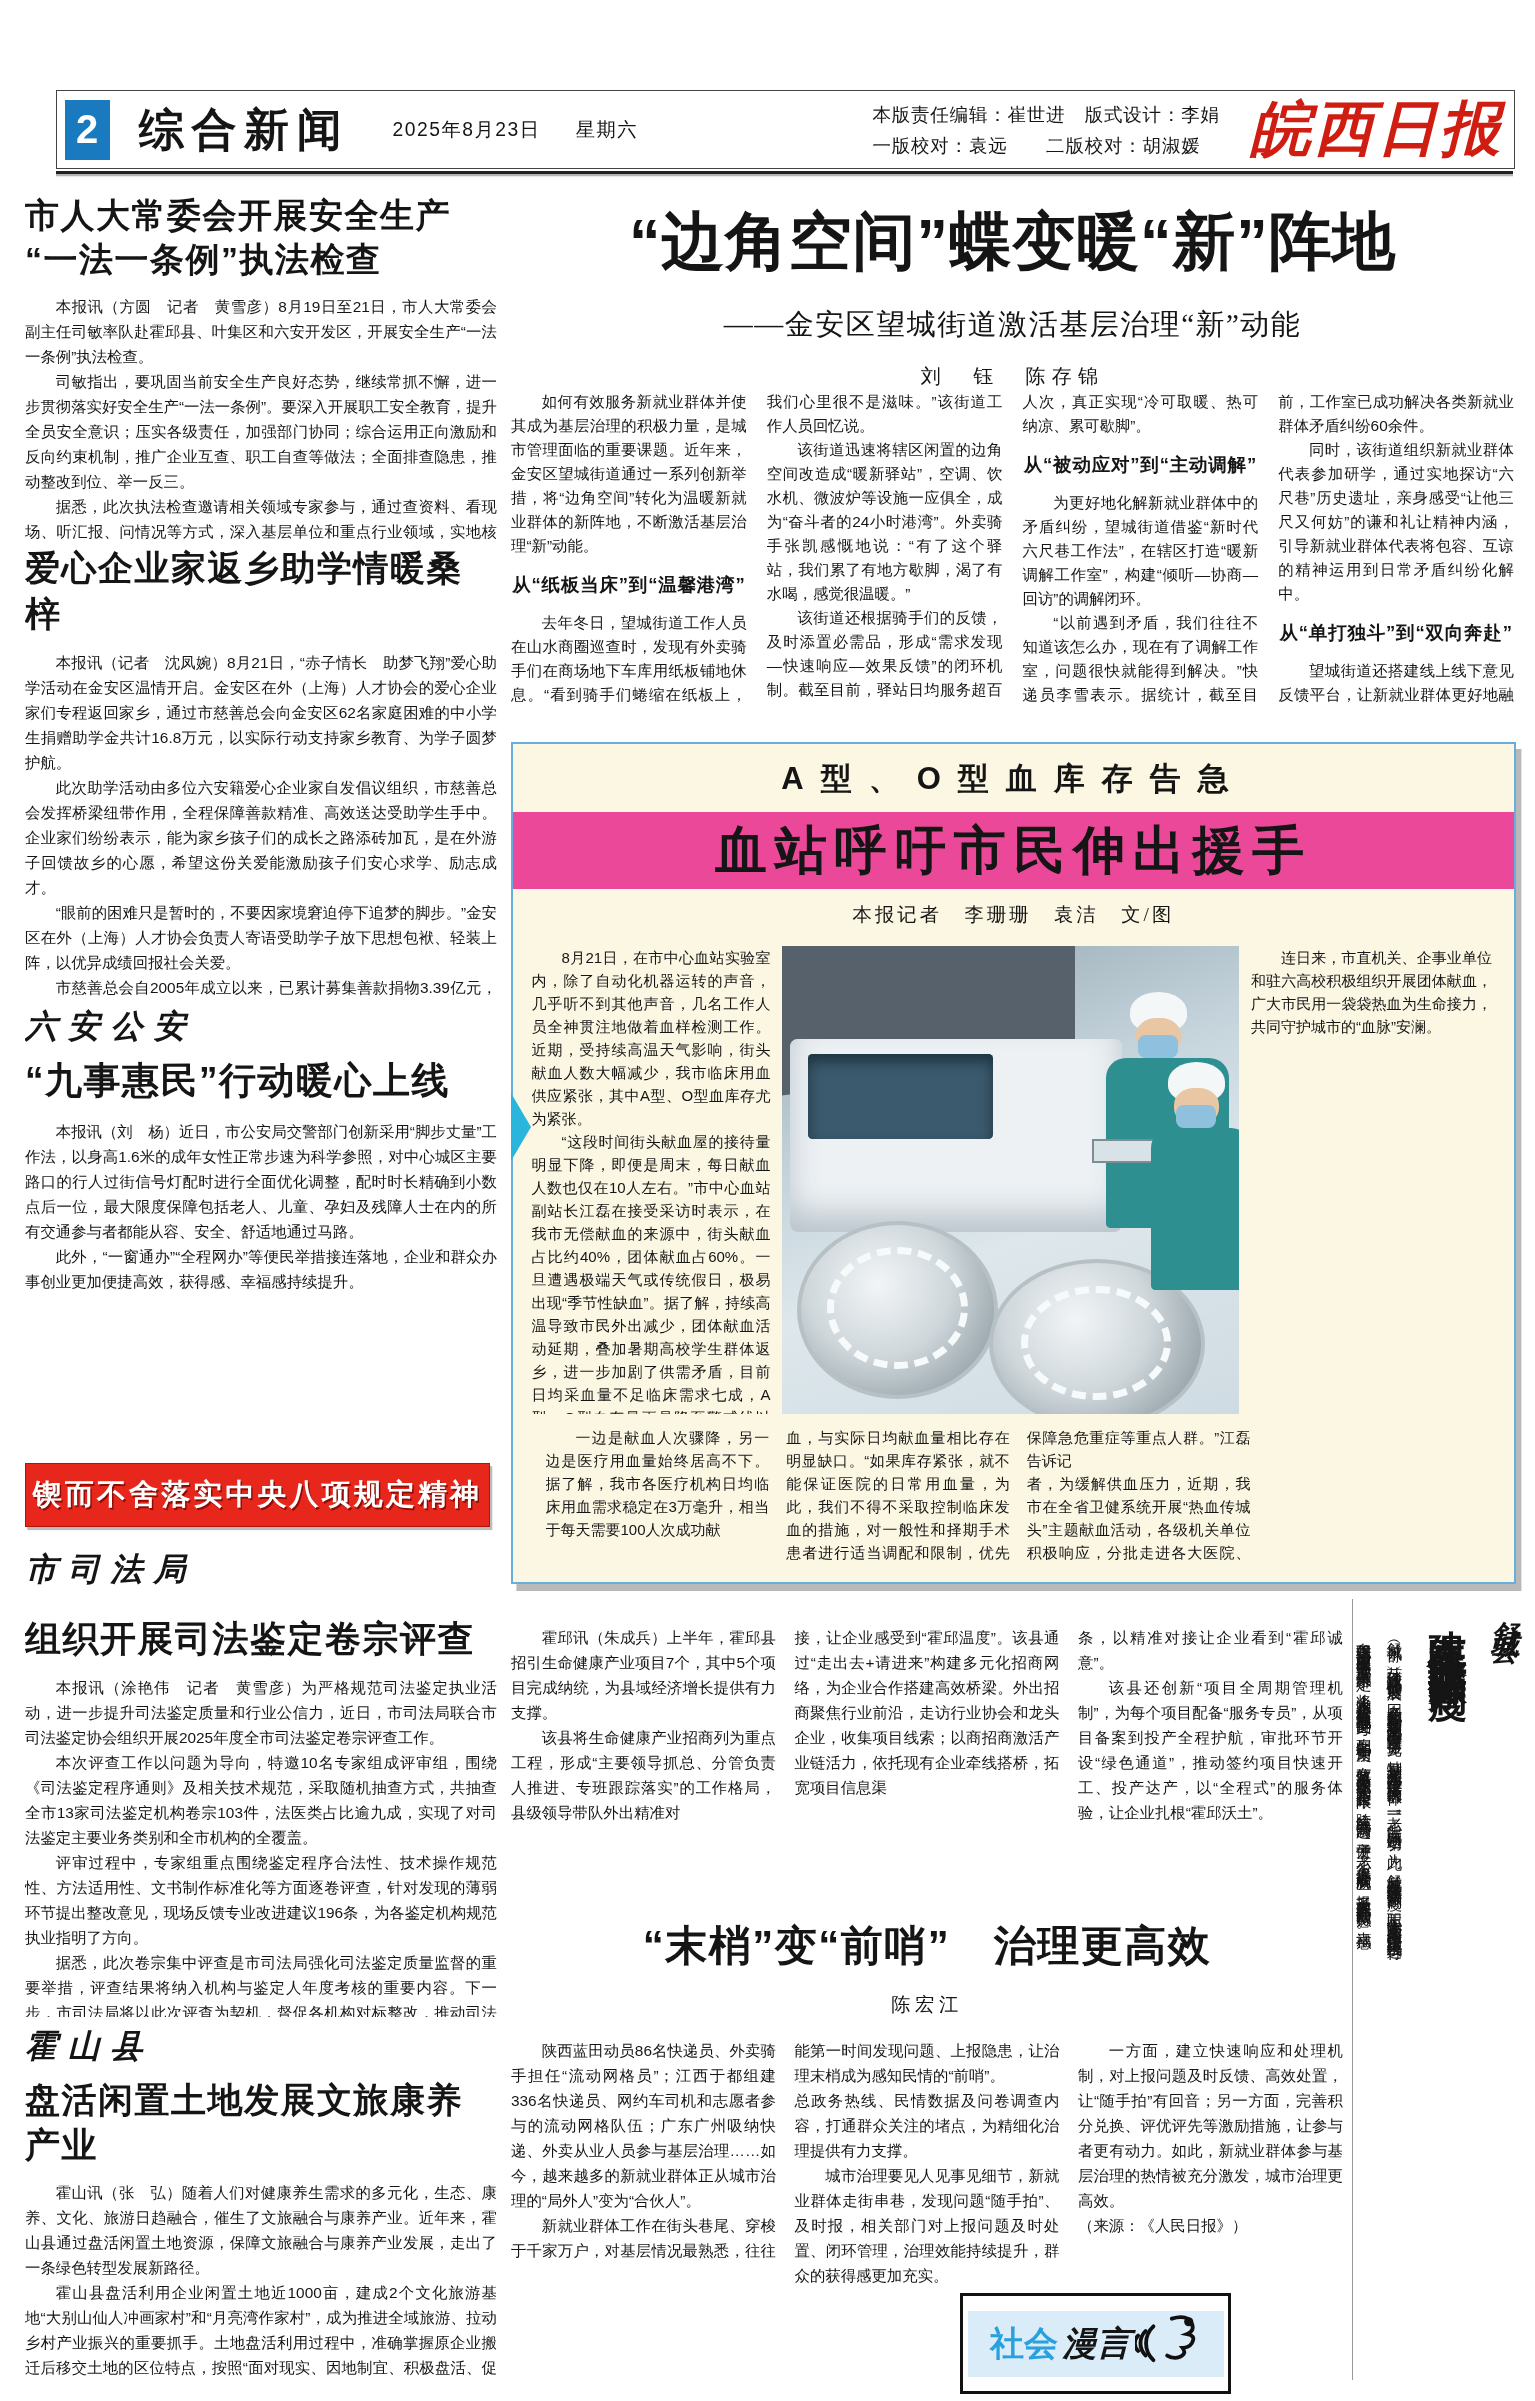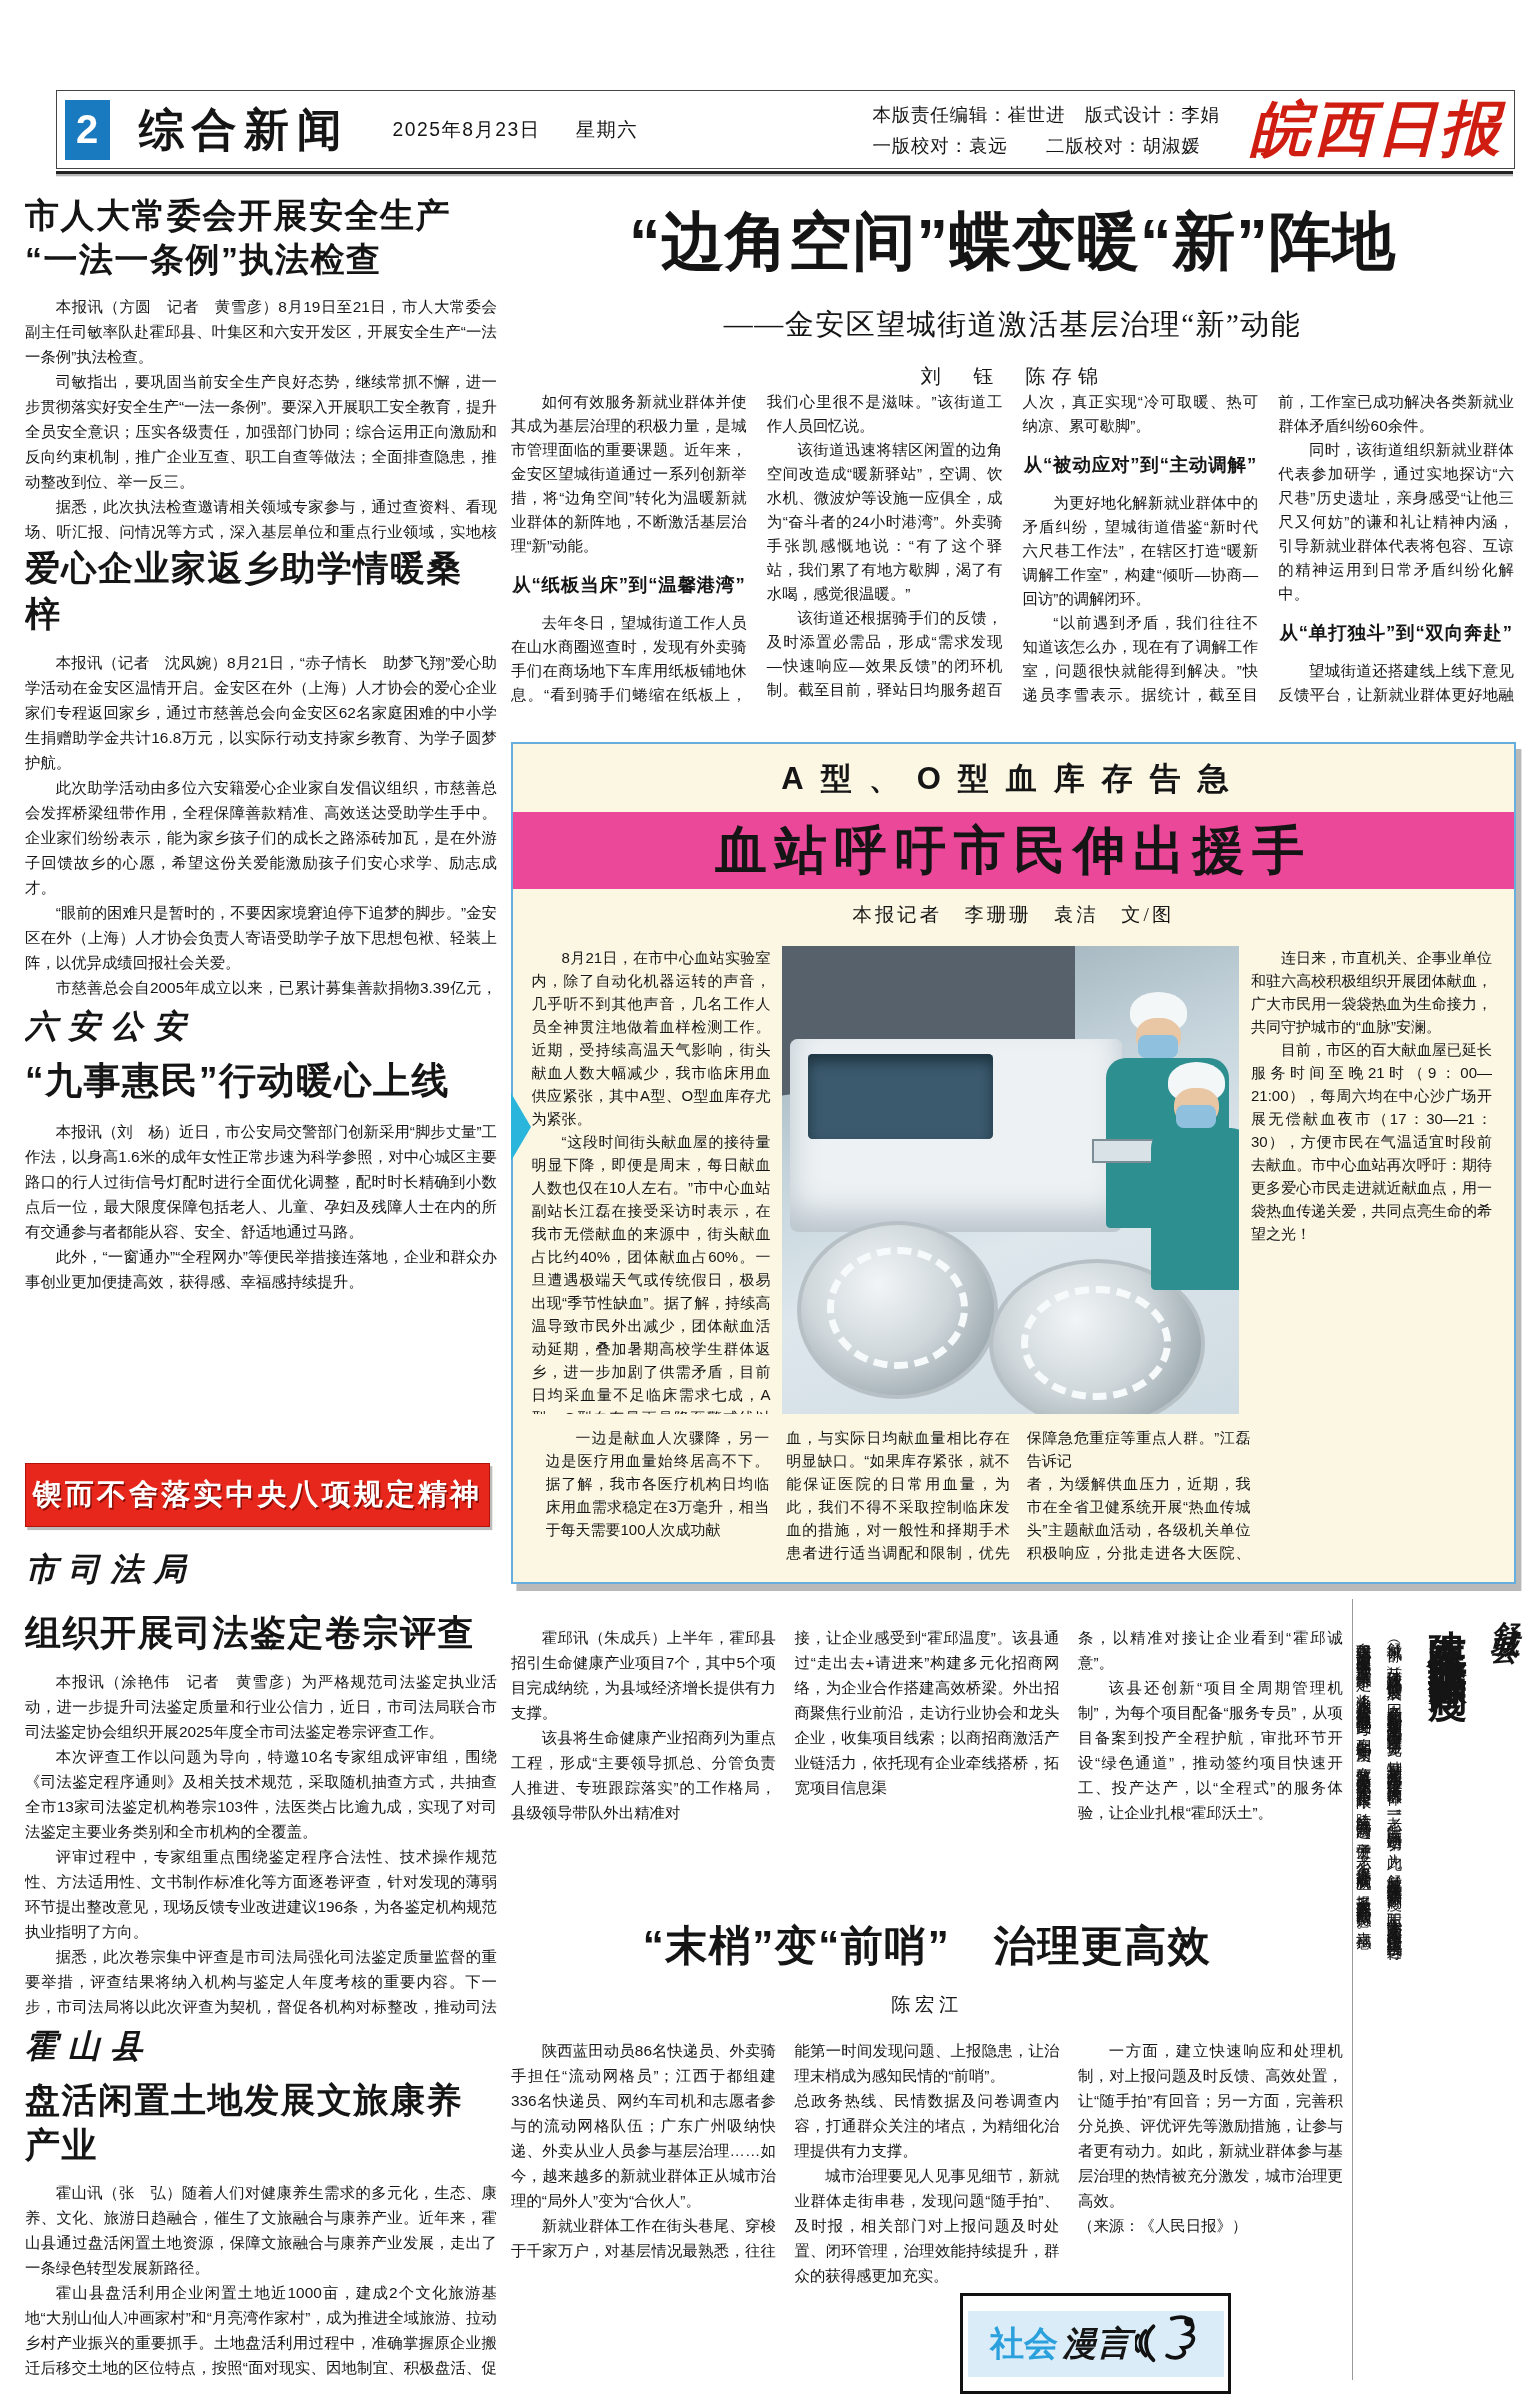--- a/index.html
+++ b/index.html
@@ -152,21 +152,21 @@
       <p>此外，“一窗通办”“全程网办”等便民举措接连落地，企业和群众办事创业更加便捷高效，获得感、幸福感持续提升。</p>
     </div>
   </div>
 
   <div class="red-banner">
     <span>锲而不舍落实中央八项规定精神</span>
   </div>
 
   <div class="leftcol-art" style="top:1548px;height:469px;">
     <div class="kicker">市司法局</div>
-    <div class="art-title" style="font-size:36px;margin-top:18px;">组织开展司法鉴定卷宗评查</div>
+    <div class="art-title" style="font-size:36px;margin-top:24px;">组织开展司法鉴定卷宗评查</div>
     <div class="bt" style="margin-top:12.3px;">
       <p>本报讯（涂艳伟　记者　黄雪彦）为严格规范司法鉴定执业活动，进一步提升司法鉴定质量和行业公信力，近日，市司法局联合市司法鉴定协会组织开展2025年度全市司法鉴定卷宗评查工作。</p>
       <p>本次评查工作以问题为导向，特邀10名专家组成评审组，围绕《司法鉴定程序通则》及相关技术规范，采取随机抽查方式，共抽查全市13家司法鉴定机构卷宗103件，法医类占比逾九成，实现了对司法鉴定主要业务类别和全市机构的全覆盖。</p>
       <p>评审过程中，专家组重点围绕鉴定程序合法性、技术操作规范性、方法适用性、文书制作标准化等方面逐卷评查，针对发现的薄弱环节提出整改意见，现场反馈专业改进建议196条，为各鉴定机构规范执业指明了方向。</p>
       <p>据悉，此次卷宗集中评查是市司法局强化司法鉴定质量监督的重要举措，评查结果将纳入机构与鉴定人年度考核的重要内容。下一步，市司法局将以此次评查为契机，督促各机构对标整改，推动司法鉴定行业规范化、标准化，促进管理服务水平整体提升。</p>
     </div>
   </div>
 
   <div class="leftcol-art" style="top:2025px;height:355px;">
     <div class="kicker">霍山县</div>
@@ -228,21 +228,20 @@
       <div class="ph-person" style="left:363px;top:116px;width:100px;height:231px;">
         <div class="ph-cap" style="left:23px;top:0;"></div>
         <div class="ph-face" style="left:29px;top:26px;"></div>
         <div class="ph-mask" style="left:31px;top:43px;"></div>
         <div class="ph-body" style="left:6.2px;top:66px;width:100px;height:162px;"></div>
       </div>
     </div>
 
     <div class="blood-rtext">
       <p>连日来，市直机关、企事业单位和驻六高校积极组织开展团体献血，广大市民用一袋袋热血为生命接力，共同守护城市的“血脉”安澜。</p>
-      <p>目前，市区的百大献血屋已延长服务时间至晚21时（9：00—21:00），每周六均在中心沙广场开展无偿献血夜市（17：30—21：30），方便市民在气温适宜时段前去献血。市中心血站再次呼吁：期待更多爱心市民走进就近献血点，用一袋热血传递关爱，共同点亮生命的希望之光！</p>
     </div>
 
     <div class="blood-bottom">
       <p>一边是献血人次骤降，另一边是医疗用血量始终居高不下。据了解，我市各医疗机构日均临床用血需求稳定在3万毫升，相当于每天需要100人次成功献</p>
       <p style="text-indent:0;">血，与实际日均献血量相比存在明显缺口。“如果库存紧张，就不能保证医院的日常用血量，为此，我们不得不采取控制临床发血的措施，对一般性和择期手术患者进行适当调配和限制，优先保障急危重症等重点人群。”江磊告诉记</p>
       <p style="text-indent:0;">者，为缓解供血压力，近期，我市在全省卫健系统开展“热血传城头”主题献血活动，各级机关单位积极响应，分批走进各大医院、献血点，党员干部踊跃参与，以实际行动保障临床用血需求。</p>
     </div>
   </div>
 
   <div class="huoqiu">

